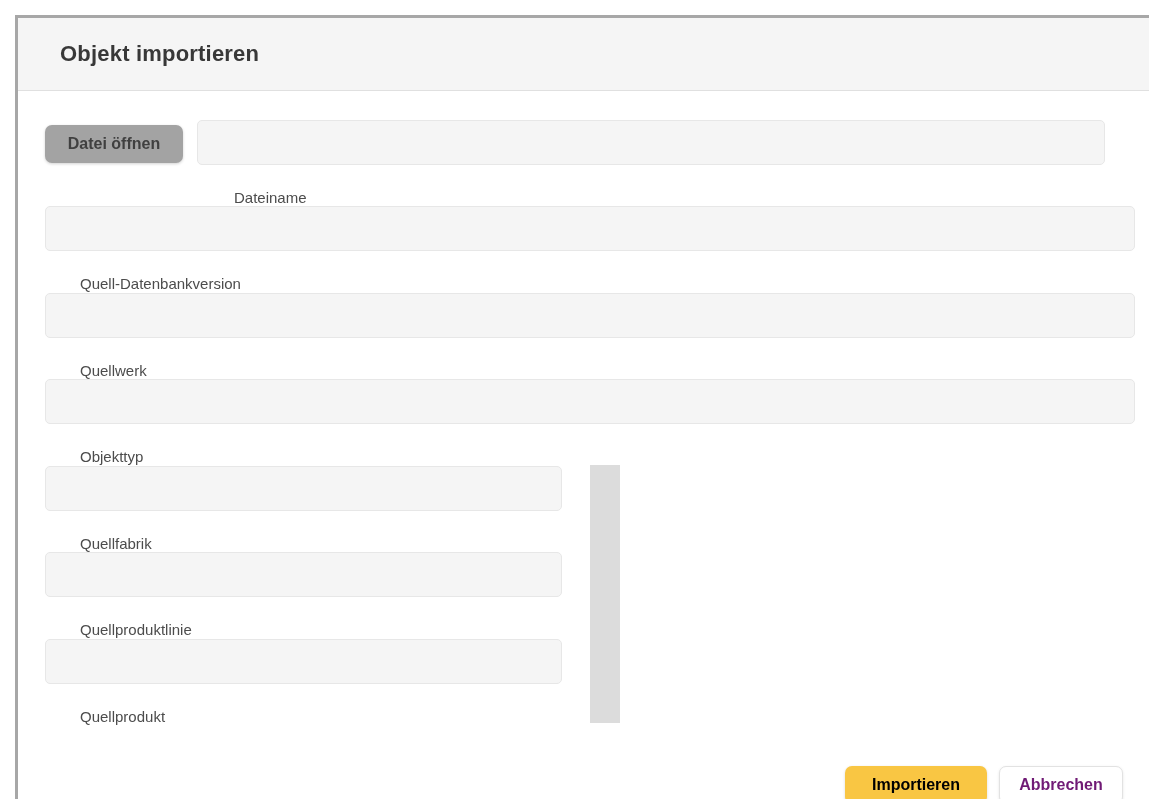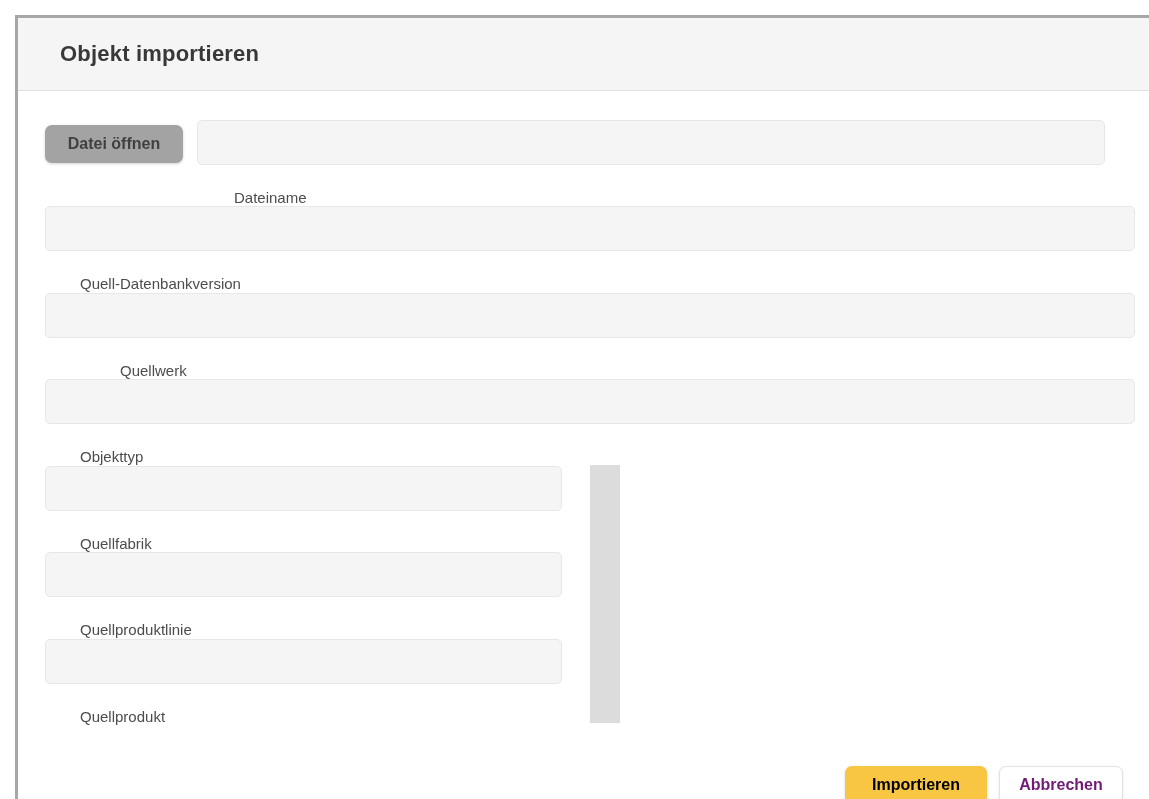--- a/index.html
+++ b/index.html
@@ -92,21 +92,21 @@
     color: #701a75;
     border: 1px solid #e2e2e2;
     box-shadow: 0 1px 3px rgba(0,0,0,0.10);
   }
   
   #f-dateiname        { left: 179px; top: 102px; width: 908px; }
   #l-dateiname        { left: 195px; top: 155px; margin-left: 6px; }
   #f-quelldb          { left: 27px;  top: 188px; width: 1090px; }
   #l-quelldb          { left: 47px;  top: 241px; }
   #f-quellwerk        { left: 27px;  top: 275px; width: 1090px; }
-  #l-quellwerk        { left: 47px;  top: 328px; margin-left: 40px; }
+  #l-quellwerk        { left: 47px;  top: 328px; }
   #f-objekttyp        { left: 27px;  top: 361px; width: 1090px; }
   #l-objekttyp        { left: 47px;  top: 414px; }
   #f-quellfabrik      { left: 27px;  top: 448px; width: 517px; }
   #l-quellfabrik      { left: 47px;  top: 501px; }
   #f-quellproduktlinie{ left: 27px;  top: 534px; width: 517px; }
   #l-quellproduktlinie{ left: 47px;  top: 587px; text-align: right; }
   #f-quellprodukt     { left: 27px;  top: 621px; width: 517px; }
   #l-quellprodukt     { left: 47px;  top: 674px; text-align: right; }
 </style>
 </head>

